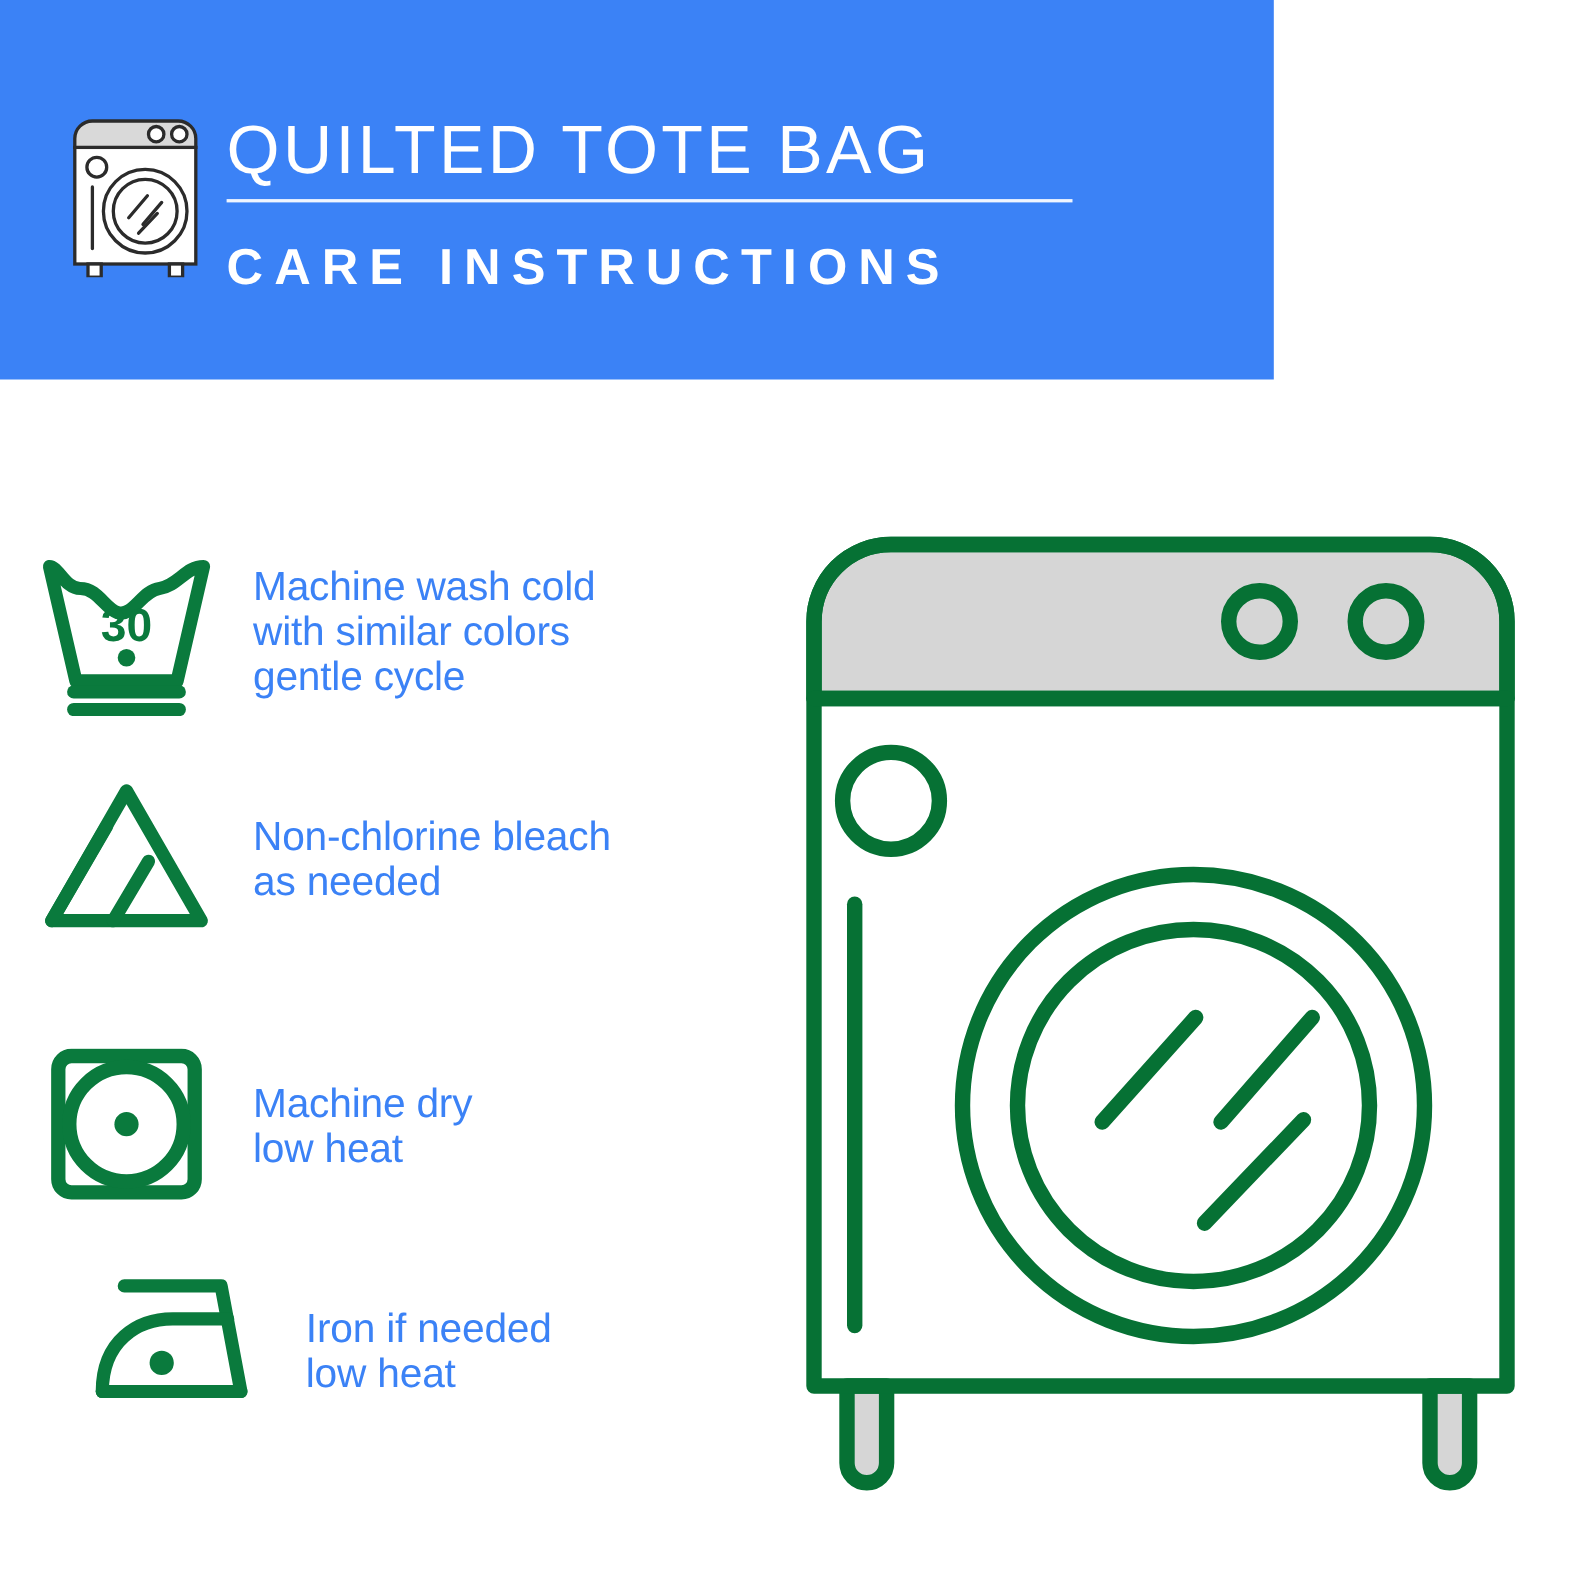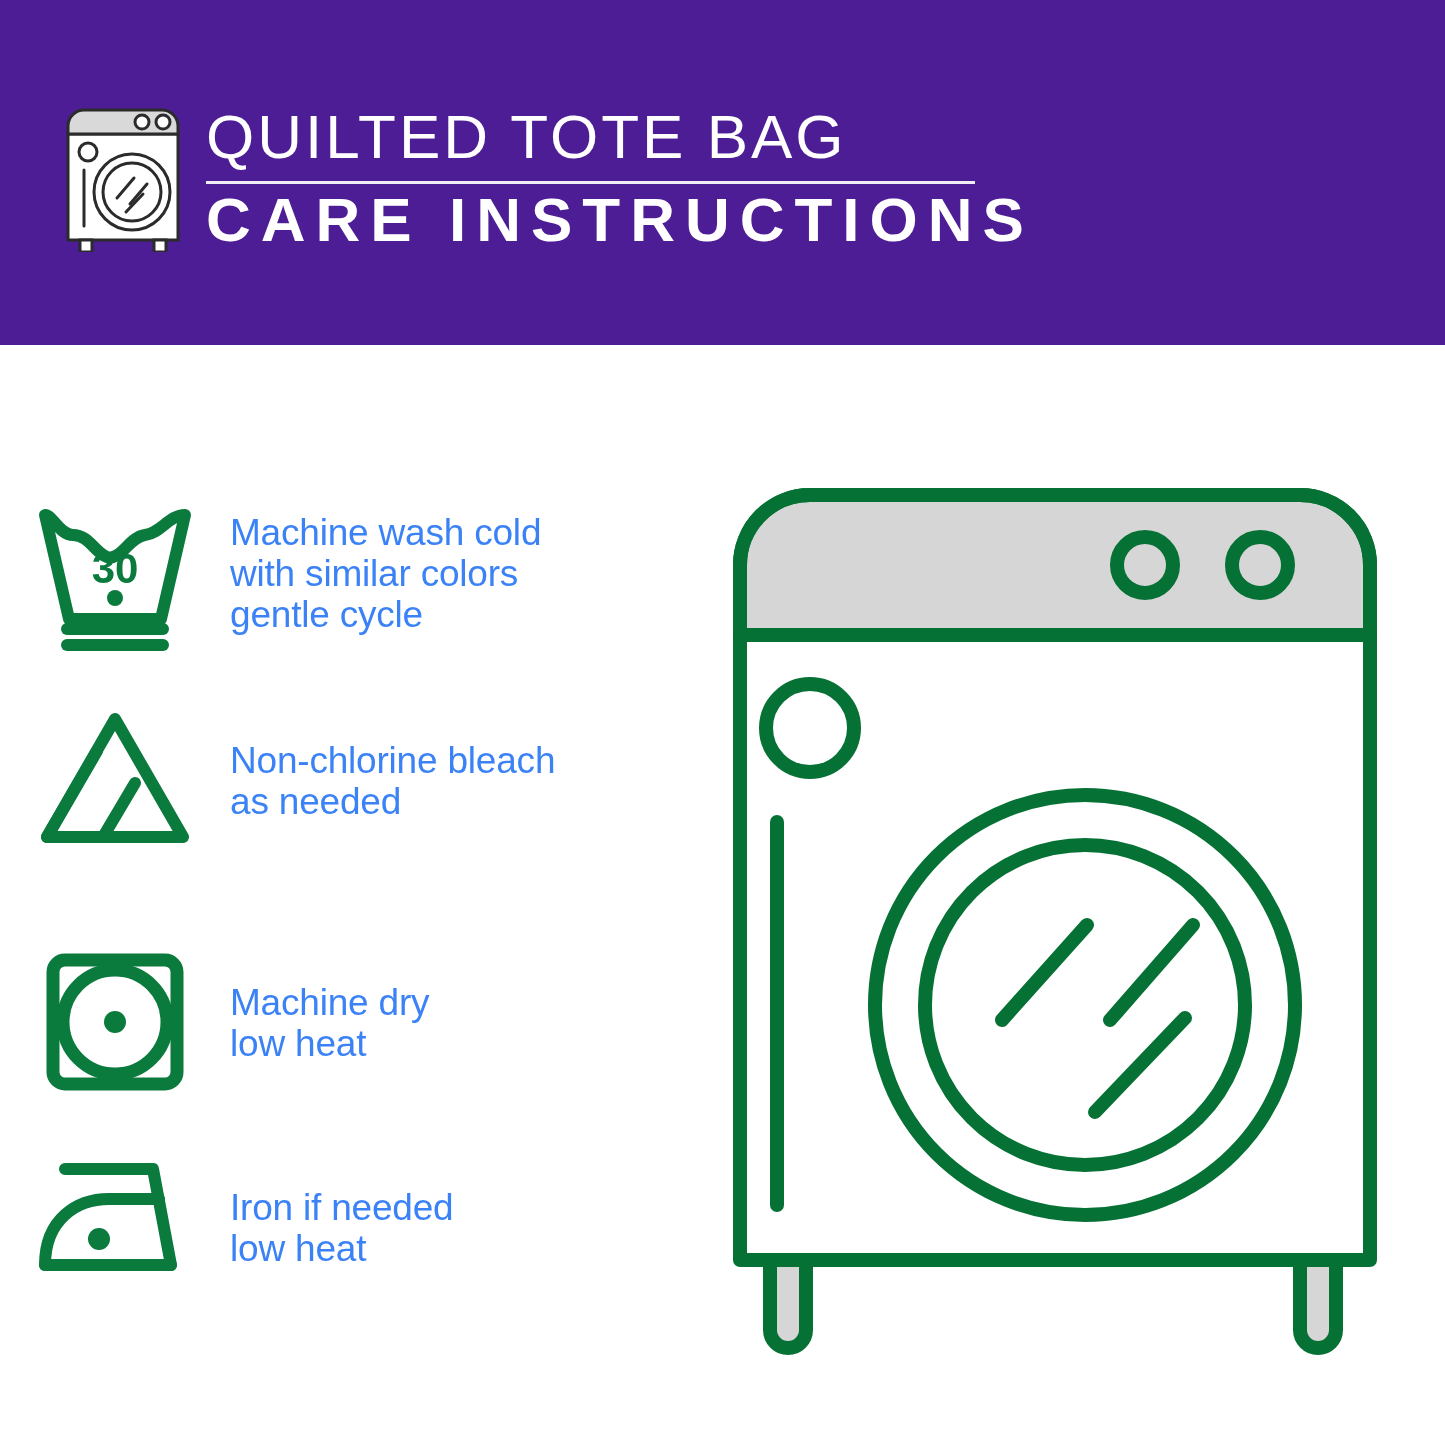--- a/index.html
+++ b/index.html
@@ -13,23 +13,23 @@
     font-family: "Liberation Sans", sans-serif;
     overflow: hidden;
     position: relative;
   }
 
   
   #header-band {
     position: absolute;
     left: 0;
     top: 0;
-    width: 1445px;
+    width: 1158px;
     height: 345px;
-    background: #4c1d95;
+    background: #3b82f6;
   }
   #header-logo {
     position: absolute;
     left: 62px;
     top: 104px;
     width: 122px;
     height: 148px;
   }
   #header-text-block {
     position: absolute;
@@ -47,23 +47,23 @@
     white-space: nowrap;
   }
   #title-divider {
     margin-top: 8px;
     width: 769px;
     height: 3px;
     background: #ffffff;
     opacity: 0.92;
   }
   #title-sub {
-    margin-top: 0;
-    font-family: "Liberation Sans", sans-serif;
-    font-size: 62px;
+    margin-top: 22px;
+    font-family: "Liberation Sans", sans-serif;
+    font-size: 46px;
     font-weight: 700;
     color: #ffffff;
     letter-spacing: 10px;
     line-height: 72px;
     white-space: nowrap;
   }
 
   
   #care-list {
     position: absolute;
@@ -93,21 +93,21 @@
     font-weight: 400;
     color: #3b82f6;
     line-height: 41px;
     white-space: pre-line;
     letter-spacing: -0.2px;
     padding-top: 2px;
   }
   #row-0 { top: 156px; }
   #row-1 { top: 364px; }
   #row-2 { top: 608px; }
-  #row-3 { top: 812px; }
+  #row-3 { top: 812px; margin-left: 48px; }
 
   #row-0 .care-text { padding-top: 11px; }
   #row-1 .care-text { padding-top: 31px; }
   #row-2 .care-text { padding-top: 29px; }
   #row-3 .care-text { padding-top: 30px; }
 
   
   #machine-illustration {
     position: absolute;
     left: 715px;

